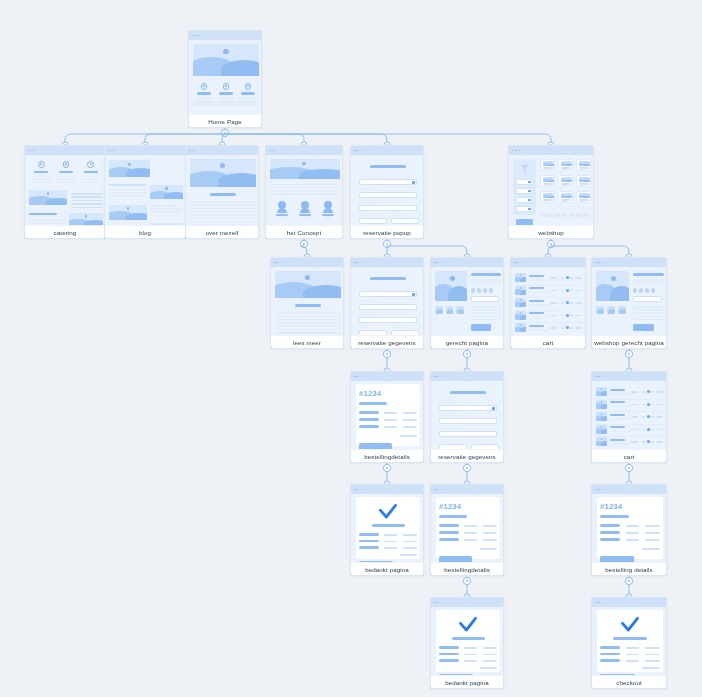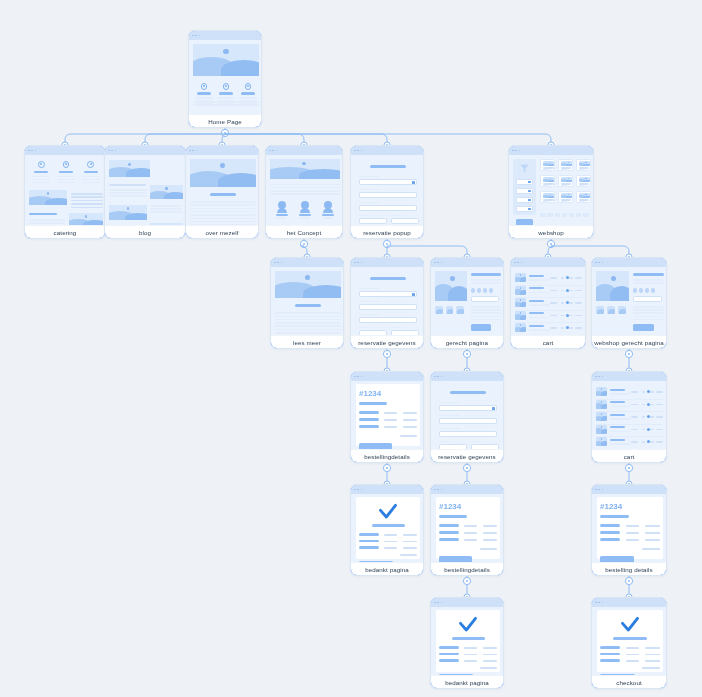--- a/index.html
+++ b/index.html
@@ -11,21 +11,21 @@
     position:relative;
   }
   #canvas{position:absolute;left:0;top:0;width:702px;height:697px;}
   #links{position:absolute;left:0;top:0;width:702px;height:697px;pointer-events:none;}
 
   
   .node{
     position:absolute;
     background:#3b82f6;
     border:1px solid #dbe6f3;
-    border-radius:7px;
+    border-radius:2px;
     box-sizing:border-box;
     box-shadow:0 1px 2px rgba(120,150,180,.10);
     overflow:hidden;
   }
   .thumb{
     position:relative;
     background:#eaf2fd;
     box-sizing:border-box;
     overflow:hidden;
   }

